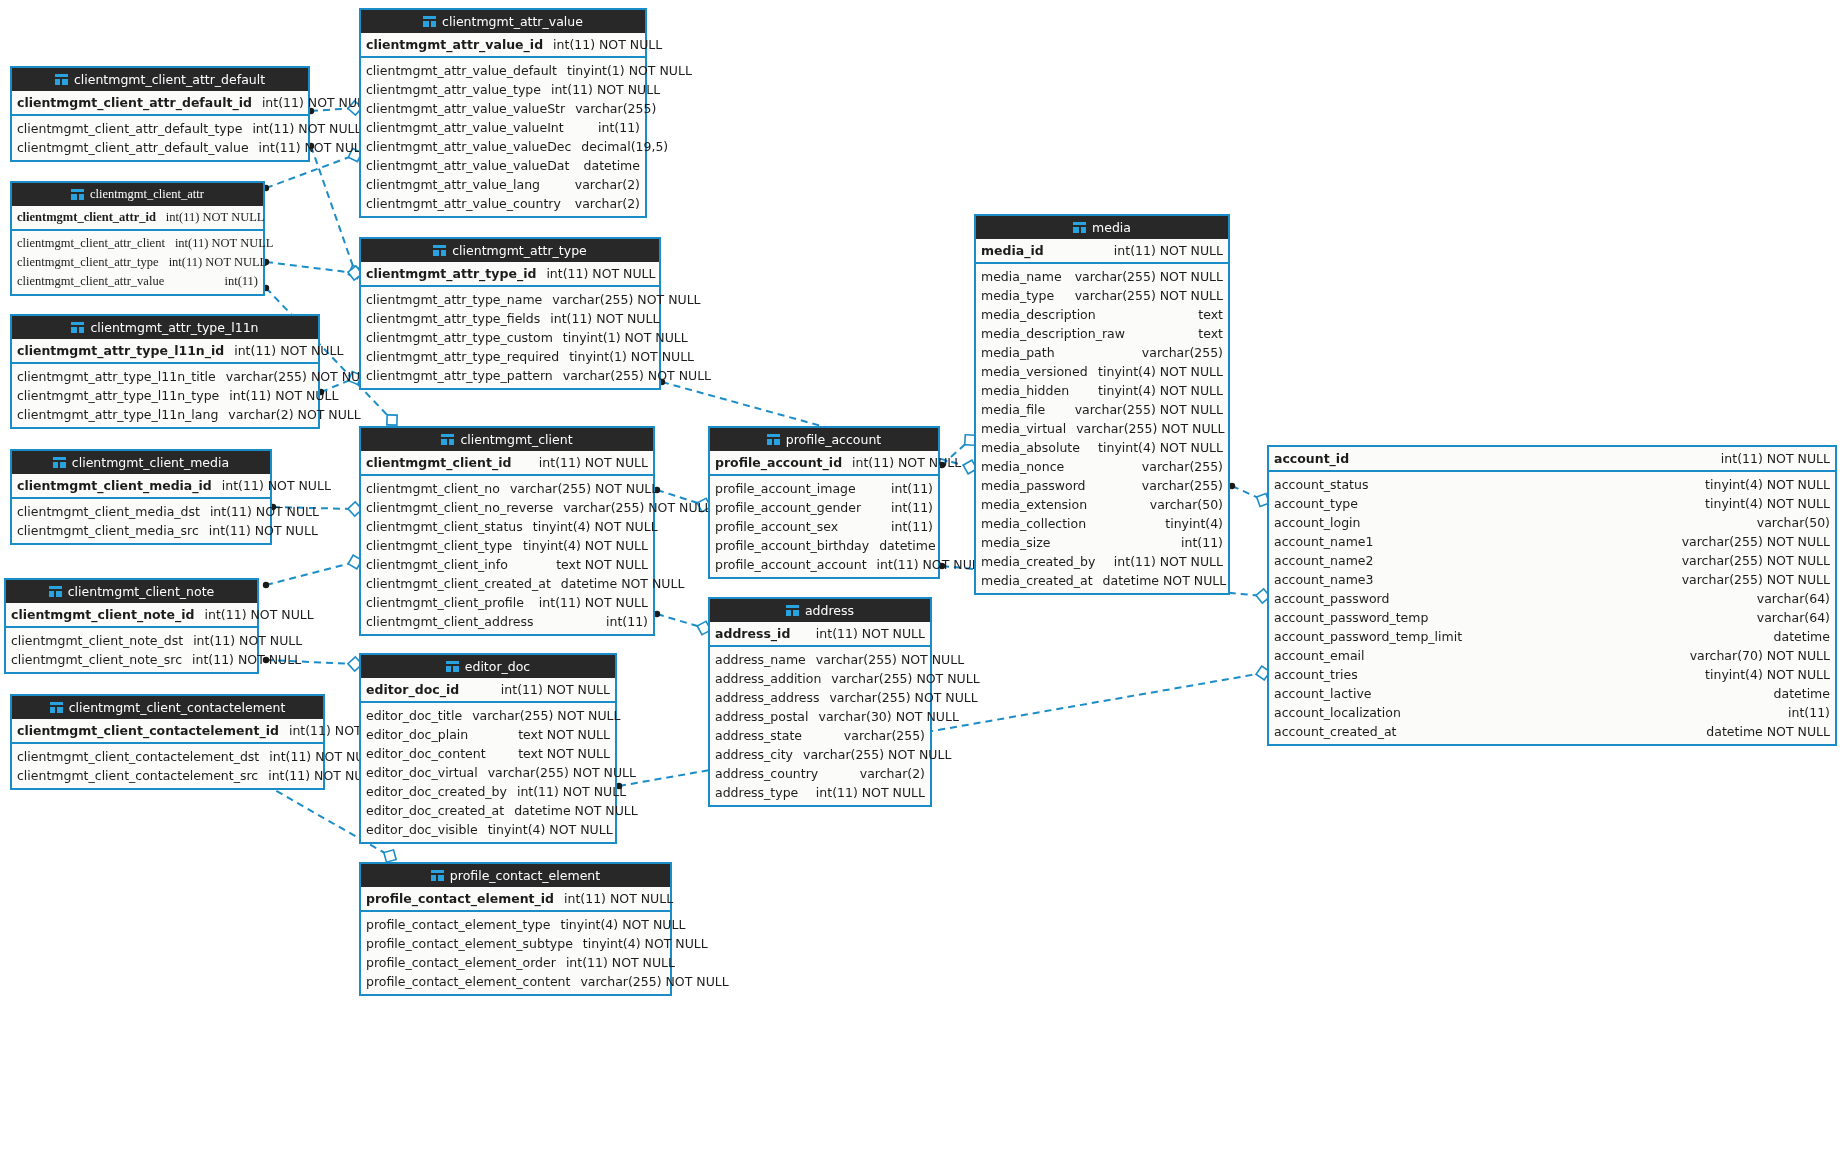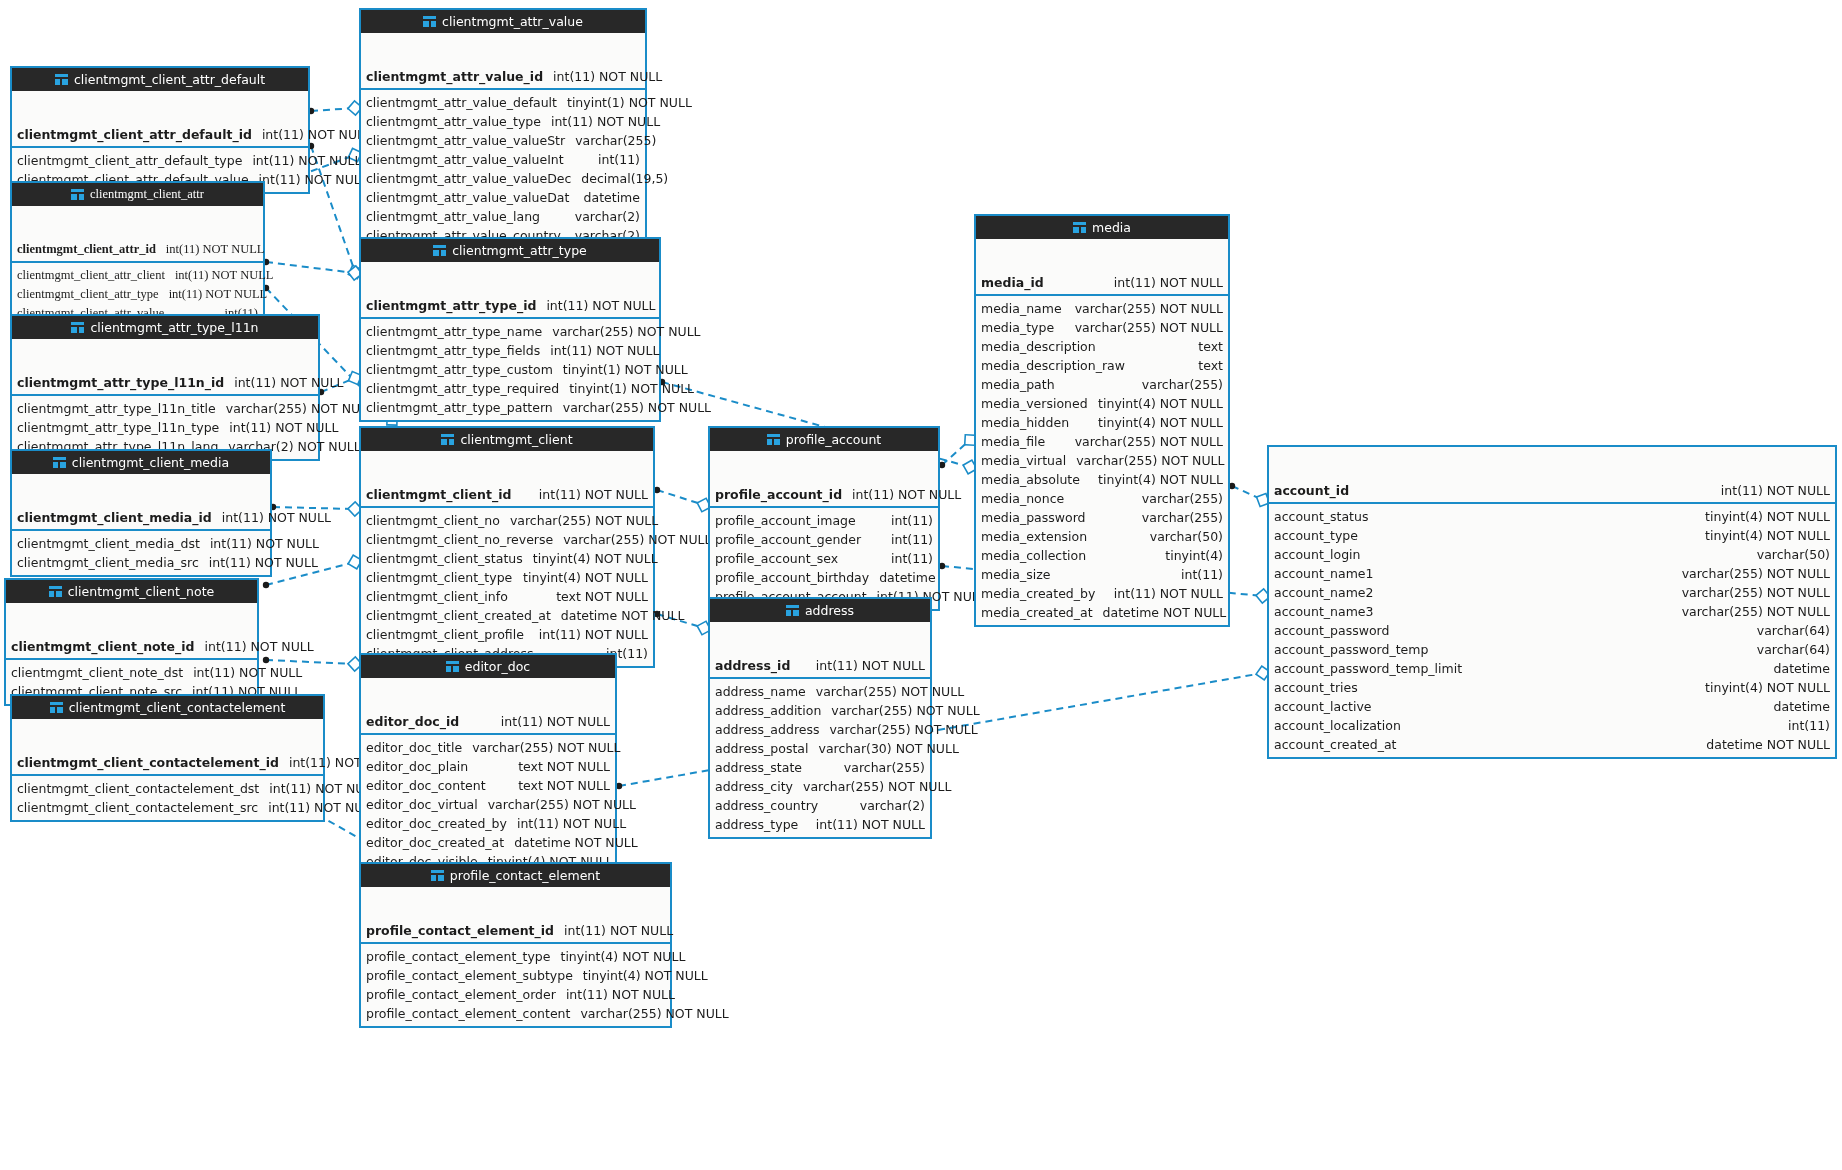--- a/index.html
+++ b/index.html
@@ -19,21 +19,21 @@
     text-align:center;font-size:12.5px;white-space:nowrap;
     display:flex;align-items:center;justify-content:center;gap:6px;
   }
   .tbl-icon{display:inline-block;width:13px;height:11px;position:relative;flex:0 0 auto;}
   .tbl-icon i{position:absolute;display:block;background:#29a3e0;}
   .tbl-icon i.a{left:0;top:0;width:13px;height:3px;}
   .tbl-icon i.b{left:0;top:4.5px;width:5.5px;height:6.5px;}
   .tbl-icon i.c{left:7.5px;top:4.5px;width:5.5px;height:6.5px;}
   .pk-row{
     border-bottom:2px solid #1a8cc8;font-weight:bold;
-    display:flex;align-items:center;height:25px;padding:0 5px;box-sizing:border-box;margin-top:32px;
+    display:flex;align-items:center;height:25px;padding:0 5px;box-sizing:border-box;
   }
   .col-row{display:flex;align-items:center;height:19px;padding:0 5px;box-sizing:border-box;}
   .cname{white-space:nowrap;}
   .ctype{margin-left:auto;padding-left:10px;white-space:nowrap;}
   .cols{padding:3px 0 3px 0;border-radius:21px;}
   .pk-row .cname{font-weight:bold;}
   .pk-row .ctype{font-weight:normal;}
 </style>
 </head>
 <body>
@@ -690,20 +690,24 @@
         </div>
         <div class="col-row">
           <span class="cname">account_password_temp</span>
           <span class="ctype">varchar(64)</span>
         </div>
         <div class="col-row">
           <span class="cname">account_password_temp_limit</span>
           <span class="ctype">datetime</span>
         </div>
         <div class="col-row">
+          <span class="cname">account_email</span>
+          <span class="ctype">varchar(70) NOT NULL</span>
+        </div>
+        <div class="col-row">
           <span class="cname">account_tries</span>
           <span class="ctype">tinyint(4) NOT NULL</span>
         </div>
         <div class="col-row">
           <span class="cname">account_lactive</span>
           <span class="ctype">datetime</span>
         </div>
         <div class="col-row">
           <span class="cname">account_localization</span>
           <span class="ctype">int(11)</span>

